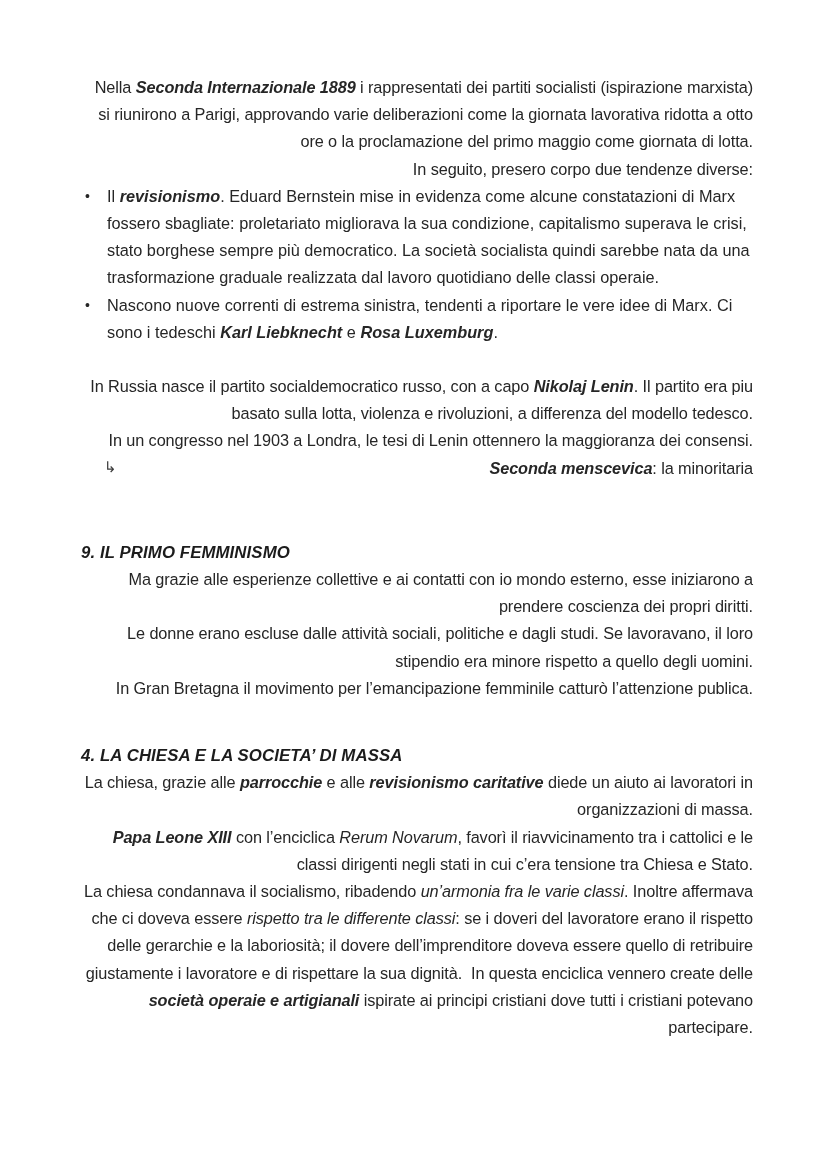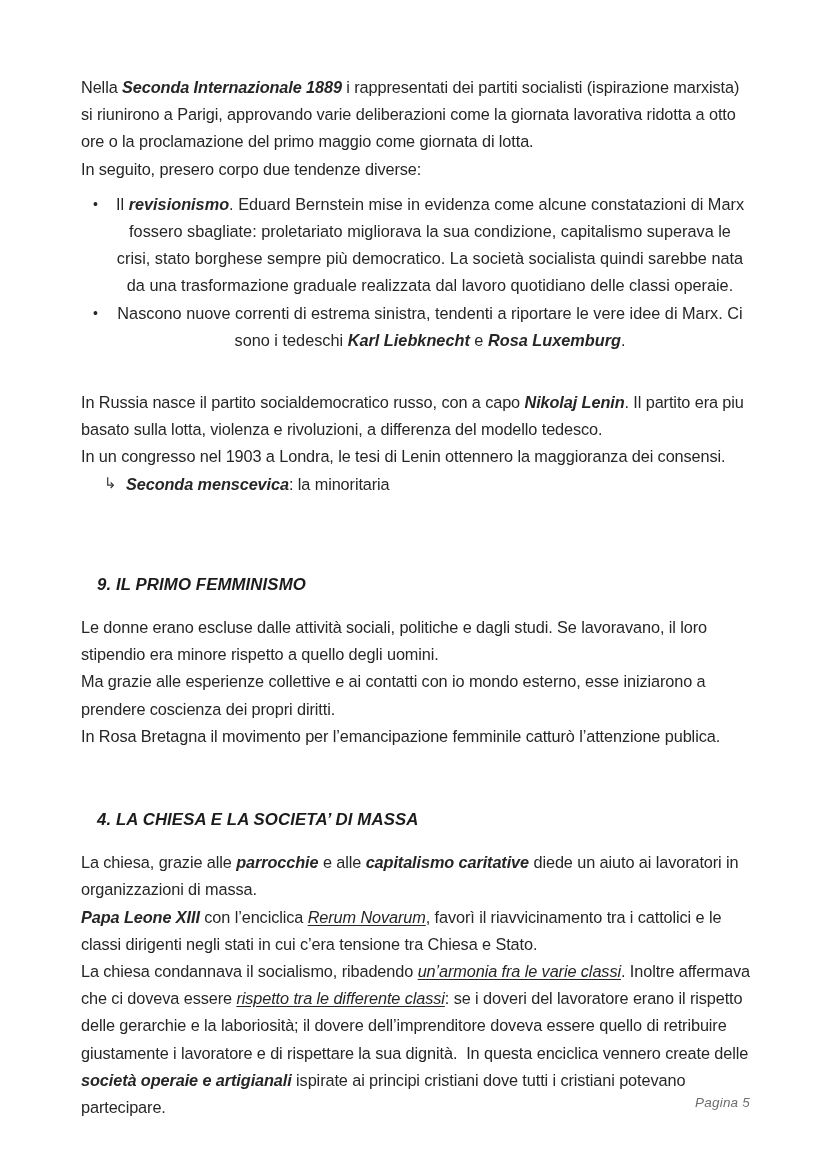--- a/index.html
+++ b/index.html
@@ -28,38 +28,37 @@
     left: 81px;
     top: 74px;
     width: 672px;
   }
   p, .line, .bullet-text, .arrow-line {
     margin: 0;
     font-size: 16.3px;
     line-height: 27.2px;
     color: #262626;
     letter-spacing: -0.1px;
+    text-align: right;
   }
   .para {
     margin: 0;
   }
   .bold-italic {
     font-weight: bold;
     font-style: italic;
   }
   .ital-under {
     font-style: italic;
-    text-decoration: underline;
     text-underline-offset: 2px;
   }
   ul.bullets {
     list-style: none;
-    margin: 8px;
+    margin: 0;
     padding: 0;
-    text-align: center;
   }
   ul.bullets > li {
     position: relative;
     padding-left: 26px;
     font-size: 16.3px;
     line-height: 27.2px;
   }
   ul.bullets > li::before {
     content: "\2022";
     position: absolute;
@@ -71,21 +70,21 @@
   }
   .gap-md { height: 27px; }
   .gap-lg { height: 40px; }
   .gap-xl { height: 57px; }
   .heading {
     font-weight: bold;
     font-style: italic;
     font-size: 16.8px;
     line-height: 27.2px;
     letter-spacing: 0.1px;
-    margin: 16px;
+    margin: 0;
     color: #1c1c1c;
   }
   .sub-block {
     margin-left: 45px;
     position: relative;
   }
   .arrow-glyph {
     position: absolute;
     left: -22px;
     top: -1px;
@@ -132,32 +131,29 @@
     <p class="para">In un congresso nel 1903 a Londra, le tesi di Lenin ottennero la maggioranza dei consensi.</p>
 
     <div class="sub-block">
       <span class="arrow-glyph">↳</span>
       <p class="para"><span class="bold-italic">Seconda menscevica</span><span>: la minoritaria</span></p>
     </div>
 
     <div class="gap-xl"></div>
 
     <h2 class="heading">9. IL PRIMO FEMMINISMO</h2>
+    <p class="para">Ma grazie alle esperienze collettive e ai contatti con io mondo esterno, esse iniziarono a prendere coscienza dei propri diritti.</p>
     <p class="para">Le donne erano escluse dalle attività sociali, politiche e dagli studi. Se lavoravano, il loro stipendio era minore rispetto a quello degli uomini.</p>
-    <p class="para">Ma grazie alle esperienze collettive e ai contatti con io mondo esterno, esse iniziarono a prendere coscienza dei propri diritti.</p>
-    <p class="para">In Rosa Bretagna il movimento per l’emancipazione femminile catturò l’attenzione publica.</p>
+    <p class="para">In Gran Bretagna il movimento per l’emancipazione femminile catturò l’attenzione publica.</p>
 
     <div class="gap-lg"></div>
 
     <h2 class="heading">4. LA CHIESA E LA SOCIETA’ DI MASSA</h2>
 
-    <p class="para"><span>La chiesa, grazie alle </span><span class="bold-italic">parrocchie</span><span> e alle </span><span class="bold-italic">capitalismo caritative</span><span> diede un aiuto ai lavoratori in organizzazioni di massa.</span></p>
+    <p class="para"><span>La chiesa, grazie alle </span><span class="bold-italic">parrocchie</span><span> e alle </span><span class="bold-italic">revisionismo caritative</span><span> diede un aiuto ai lavoratori in organizzazioni di massa.</span></p>
 
     <p class="para"><span class="bold-italic">Papa Leone XIII</span><span> con l’enciclica </span><span class="ital-under">Rerum Novarum</span><span>, favorì il riavvicinamento tra i cattolici e le classi dirigenti negli stati in cui c’era tensione tra Chiesa e Stato.</span></p>
 
     <p class="para"><span>La chiesa condannava il socialismo, ribadendo </span><span class="ital-under">un’armonia fra le varie classi</span><span>. Inoltre affermava che ci doveva essere </span><span class="ital-under">rispetto tra le differente classi</span><span>: se i doveri del lavoratore erano il rispetto delle gerarchie e la laboriosità; il dovere dell’imprenditore doveva essere quello di retribuire giustamente i lavoratore e di rispettare la sua dignità.&nbsp; In questa enciclica vennero create delle </span><span class="bold-italic">società operaie e artigianali</span><span> ispirate ai principi cristiani dove tutti i cristiani potevano partecipare.</span></p>
 
   </div>
 
-  <div class="footer">
-    <span>Pagina 5</span>
-  </div>
 </div>
 
 </body></html>

